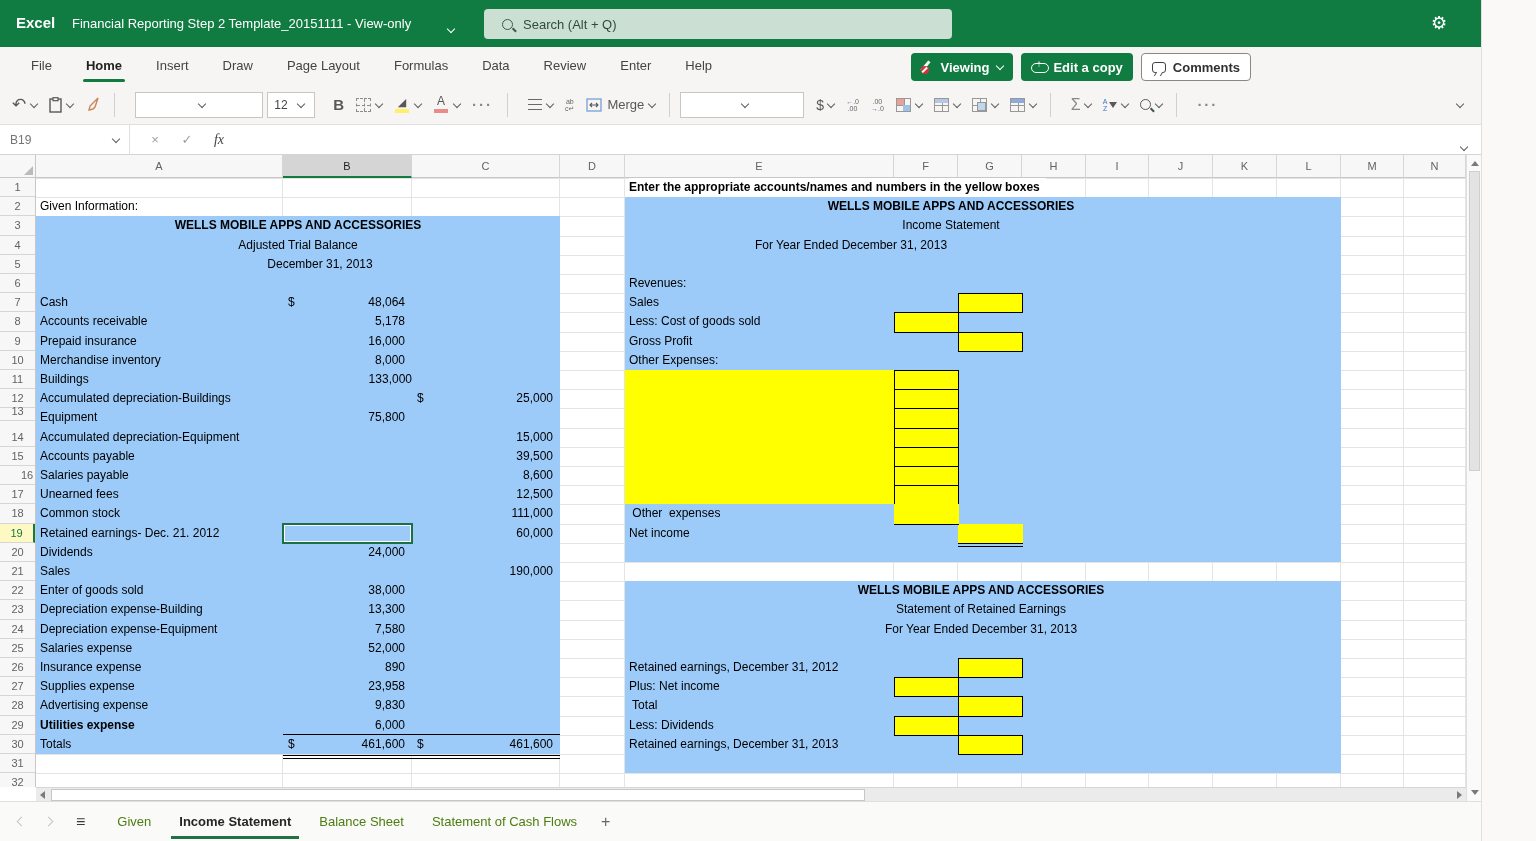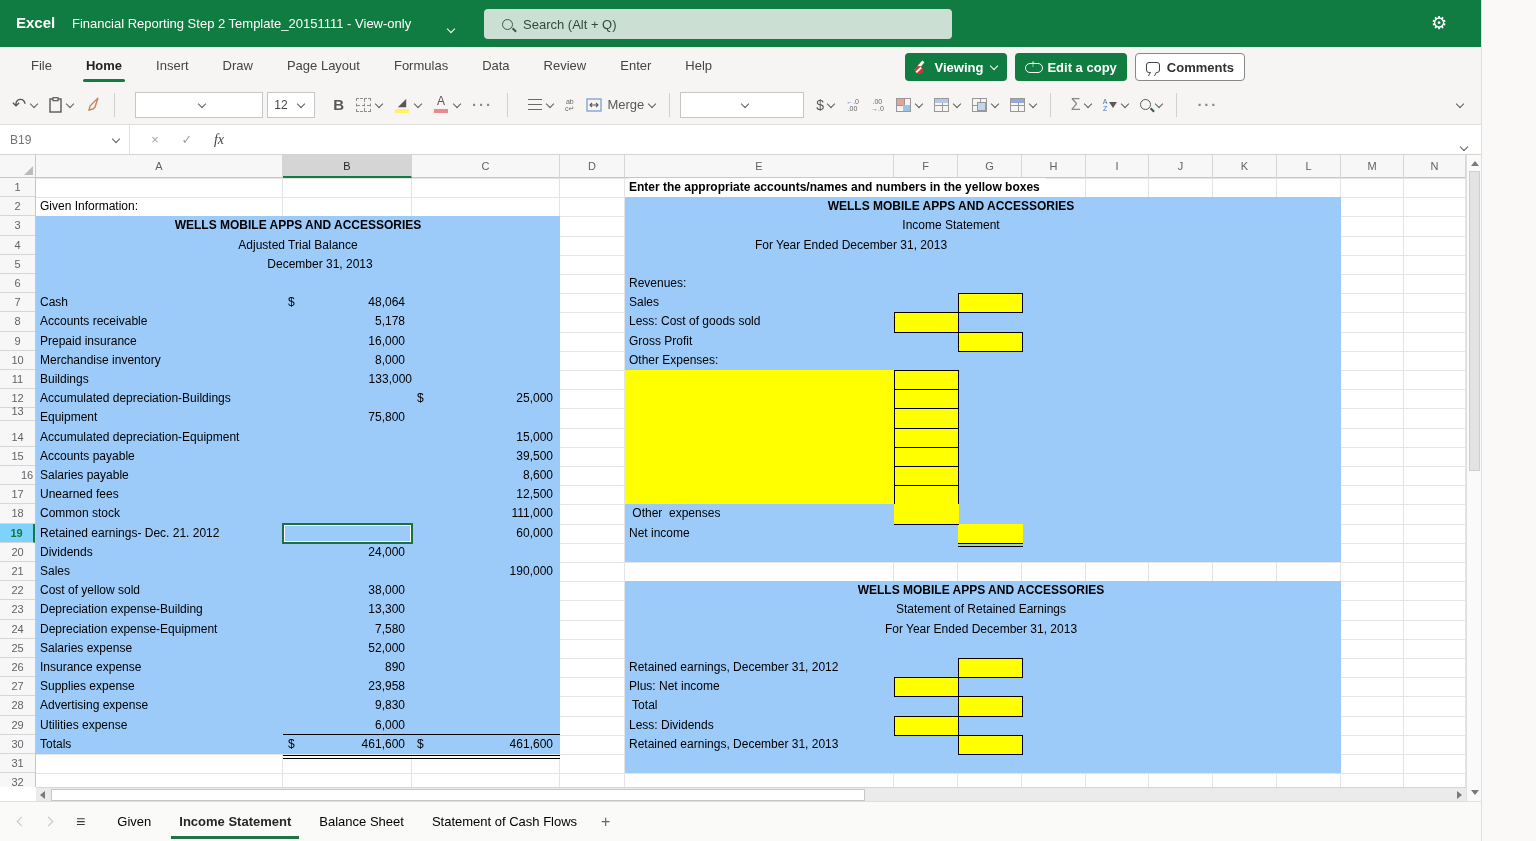--- a/index.html
+++ b/index.html
@@ -21,21 +21,21 @@
   .search-input { flex:1; border:none; outline:none; background:transparent; font-size:13px; color:#2F4B3C; padding-left:10px; font-family:"Liberation Sans",sans-serif; }
   .search-input::placeholder { color:#2F4B3C; opacity:1; }
   .gear-top { position:absolute; left:1431px; top:12px; color:#fff; font-size:18px; }
 
   
   .menubar { position:absolute; left:0; top:47px; width:1481px; height:38px; background:#F6F5F3; }
   .menu-tabs { position:absolute; left:14px; top:0; height:38px; display:flex; align-items:center; }
   .menu-tab { position:relative; padding:0 17px; font-size:13px; color:#444; height:38px; line-height:38px; cursor:default; }
   .menu-tab.active { font-weight:bold; color:#222; }
   .menu-tab.active::after { content:""; position:absolute; left:14px; right:14px; bottom:3px; height:3px; background:#107C41; border-radius:2px; }
-  .menu-buttons { position:absolute; right:236px; top:6px; display:flex; gap:8px; }
+  .menu-buttons { position:absolute; right:230px; top:6px; display:flex; gap:8px; }
   .btn { height:28px; border-radius:4px; display:flex; align-items:center; padding:0 10px; font-size:13px; font-weight:bold; }
   .btn.green { background:#107C41; color:#fff; }
   .btn.white { background:#fff; color:#323130; border:1px solid #8A8886; }
   .btn .caret { margin-left:8px; margin-top:-2px; }
   .pen-ico { position:relative; width:14px; height:14px; margin-right:6px; }
   .pen-ico .pen { position:absolute; left:3px; top:0; width:3px; height:12px; background:#fff; transform:rotate(40deg); }
   .pen-ico .no { position:absolute; left:0; bottom:0; width:8px; height:8px; border-radius:50%; background:#D13438; }
   .pen-ico .no::after { content:""; position:absolute; left:0.5px; top:3px; width:7px; height:1.6px; background:#fff; transform:rotate(-45deg); }
   .cloud-ico { width:16px; height:12px; margin-right:6px; position:relative; }
   .cloud-ico::before { content:""; position:absolute; left:0; bottom:0; width:16px; height:8px; border:1.5px solid #fff; border-radius:6px; }
@@ -80,21 +80,21 @@
 
   
   .sheet { position:absolute; left:0; top:155px; width:1481px; height:646px; background:#fff; }
   .corner { position:absolute; left:0; top:0; width:36px; height:23px; background:#F7F7F7; border-right:1px solid #C9C7C5; border-bottom:1px solid #C9C7C5; }
   .corner::after { content:""; position:absolute; right:2px; bottom:2px; border-left:9px solid transparent; border-bottom:9px solid #BDBBB9; }
   .colheads { position:absolute; left:36px; top:0; width:1430px; height:23px; overflow:hidden; }
   .colhead { position:absolute; top:0; height:23px; background:#F7F7F7; border-right:1px solid #D8D6D4; border-bottom:1px solid #C9C7C5; font-size:11px; color:#5F6368; text-align:center; line-height:22px; }
   .colhead.sel { background:#D5D5D5; border-bottom:2px solid #107C41; color:#222; }
   .rowheads { position:absolute; left:0; top:23px; width:36px; height:609px; overflow:hidden; background:#F7F7F7; border-right:1px solid #C9C7C5; }
   .rowhead { position:absolute; left:0; width:35px; font-size:11px; color:#5F6368; text-align:center; border-bottom:1px solid #D8D6D4; }
-  .rowhead.sel { background:#7dd3fc; color:#0E7A3D; border-right:2px solid #107C41; font-weight:bold; }
+  .rowhead.sel { background:#fef9c3; color:#0E7A3D; border-right:2px solid #107C41; font-weight:normal; }
   .cells { position:absolute; left:36px; top:23px; width:1430px; height:609px; overflow:hidden;
     background-image:repeating-linear-gradient(to bottom, #E4E4E4 0 1px, #FFFFFF 1px 19.2px); }
   .vline { position:absolute; top:0; bottom:0; width:1px; background:#E4E4E4; z-index:1; }
   .region { position:absolute; z-index:2; }
   .ybox { position:absolute; background:#FFFF00; z-index:3; }
   .ybox.bordered { border:1px solid #000; }
   .blackline { position:absolute; background:#000; height:1.4px; z-index:4; }
   .dblline { position:absolute; height:4px; border-top:1.4px solid #000; border-bottom:1.4px solid #000; background:transparent; z-index:4; }
   .celltext { position:absolute; font-size:12px; color:#000; line-height:19.2px; white-space:pre; z-index:4; }
   .celltext.b { font-weight:bold;text-align:center; }
@@ -112,21 +112,21 @@
   .tri-left { position:absolute; left:4px; top:3px; border-top:4px solid transparent; border-bottom:4px solid transparent; border-right:5px solid #7a7a7a; }
   .tri-right { position:absolute; right:4px; top:3px; border-top:4px solid transparent; border-bottom:4px solid transparent; border-left:5px solid #7a7a7a; }
 
   
   .tabbar { position:absolute; left:0; top:801px; width:1481px; height:40px; background:#FAFAF9; border-top:1px solid #E1DFDD; display:flex; align-items:center; }
   .nav-caret { display:inline-block; width:7px; height:7px; border:solid #C6C4C2; border-width:0 1.5px 1.5px 0; }
   .nav-caret.left { transform:rotate(135deg); margin-left:18px; }
   .nav-caret.right { transform:rotate(-45deg); margin-left:20px; }
   .hamburger { font-size:16px; color:#3b3a39; margin-left:24px; }
   .sheettabs { display:flex; margin-left:18px; height:40px; align-items:center; }
-  .sheettab { position:relative; padding:0 14px; font-size:13px; color:#000000; height:40px; line-height:40px; }
+  .sheettab { position:relative; padding:0 14px; font-size:13px; color:#4d7c0f; height:40px; line-height:40px; }
   .sheettab.active { font-weight:bold; color:#262626; }
   .sheettab.active::after { content:""; position:absolute; left:6px; right:6px; bottom:3px; height:3px; background:#217346; }
   .addsheet { color:#666; font-size:16px; margin-left:10px; }
 
   
   .rail { position:absolute; left:1481px; top:0; width:55px; height:841px; background:#FAF9F8; border-left:1px solid #E1DFDD; }
 </style>
 </head>
 <body>
 
@@ -395,35 +395,35 @@
         <div class="celltext" style="left:4px; top:307.2px;">Unearned fees</div>
         <div class="celltext right" style="left:376px; top:307.2px;width:145px;padding-right:4px;">12,500</div>
         <div class="celltext" style="left:4px; top:326.4px;">Common stock</div>
         <div class="celltext right" style="left:376px; top:326.4px;width:145px;padding-right:4px;">111,000</div>
         <div class="celltext" style="left:4px; top:345.59999999999997px;">Retained earnings- Dec. 21. 2012</div>
         <div class="celltext right" style="left:376px; top:345.59999999999997px;width:145px;padding-right:4px;">60,000</div>
         <div class="celltext" style="left:4px; top:364.8px;">Dividends</div>
         <div class="celltext right" style="left:247px; top:364.8px;width:126px;padding-right:4px;">24,000</div>
         <div class="celltext" style="left:4px; top:384px;">Sales</div>
         <div class="celltext right" style="left:376px; top:384px;width:145px;padding-right:4px;">190,000</div>
-        <div class="celltext" style="left:4px; top:403.2px;">Cost of yellow sold</div>
+        <div class="celltext" style="left:4px; top:403.2px;">Enter of goods sold</div>
         <div class="celltext right" style="left:247px; top:403.2px;width:126px;padding-right:4px;">38,000</div>
         <div class="celltext" style="left:4px; top:422.4px;">Depreciation expense-Building</div>
         <div class="celltext right" style="left:247px; top:422.4px;width:126px;padding-right:4px;">13,300</div>
         <div class="celltext" style="left:4px; top:441.59999999999997px;">Depreciation expense-Equipment</div>
         <div class="celltext right" style="left:247px; top:441.59999999999997px;width:126px;padding-right:4px;">7,580</div>
         <div class="celltext" style="left:4px; top:460.79999999999995px;">Salaries expense</div>
         <div class="celltext right" style="left:247px; top:460.79999999999995px;width:126px;padding-right:4px;">52,000</div>
         <div class="celltext" style="left:4px; top:480px;">Insurance expense</div>
         <div class="celltext right" style="left:247px; top:480px;width:126px;padding-right:4px;">890</div>
         <div class="celltext" style="left:4px; top:499.2px;">Supplies expense</div>
         <div class="celltext right" style="left:247px; top:499.2px;width:126px;padding-right:4px;">23,958</div>
         <div class="celltext" style="left:4px; top:518.4px;">Advertising expense</div>
         <div class="celltext right" style="left:247px; top:518.4px;width:126px;padding-right:4px;">9,830</div>
-        <div class="celltext" style="left:4px; top:537.6px;">Utilities expense</div>
+        <div class="celltext" style="left:4px; top:537.6px;font-weight:bold;">Utilities expense</div>
         <div class="celltext right" style="left:247px; top:537.6px;width:126px;padding-right:4px;">6,000</div>
         <div class="celltext" style="left:4px; top:556.8px;">Totals</div>
         <div class="celltext" style="left:252px; top:556.8px;">$</div>
         <div class="celltext right" style="left:247px; top:556.8px;width:126px;padding-right:4px;">461,600</div>
         <div class="celltext" style="left:381px; top:556.8px;">$</div>
         <div class="celltext right" style="left:376px; top:556.8px;width:145px;padding-right:4px;">461,600</div>
         <div class="blackline" style="left:247px; top:555.8px; width:277px;"></div>
         <div class="dblline" style="left:247px; top:576.5px; width:277px;"></div>
         <div class="celltext b center" style="left:589px; top:19.2px;width:652px;">WELLS MOBILE APPS AND ACCESSORIES</div>
         <div class="celltext center" style="left:589px; top:38.4px;width:652px;">Income Statement</div>

